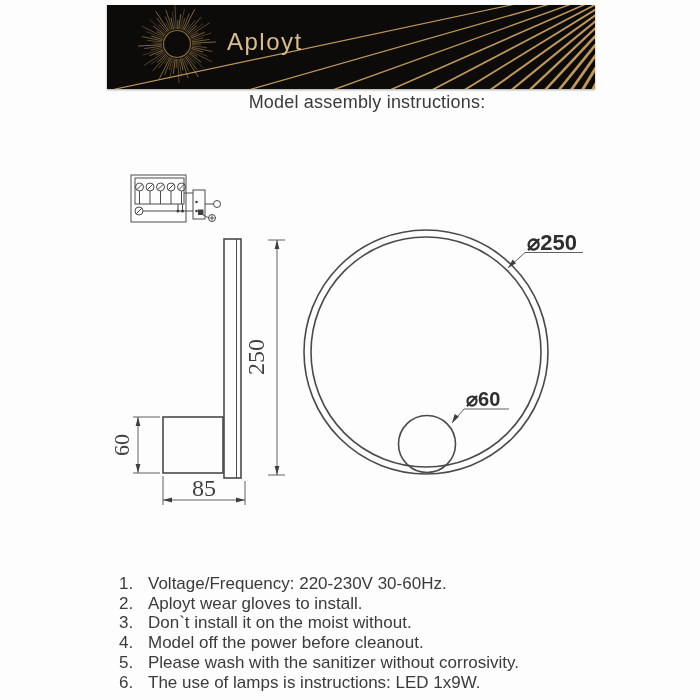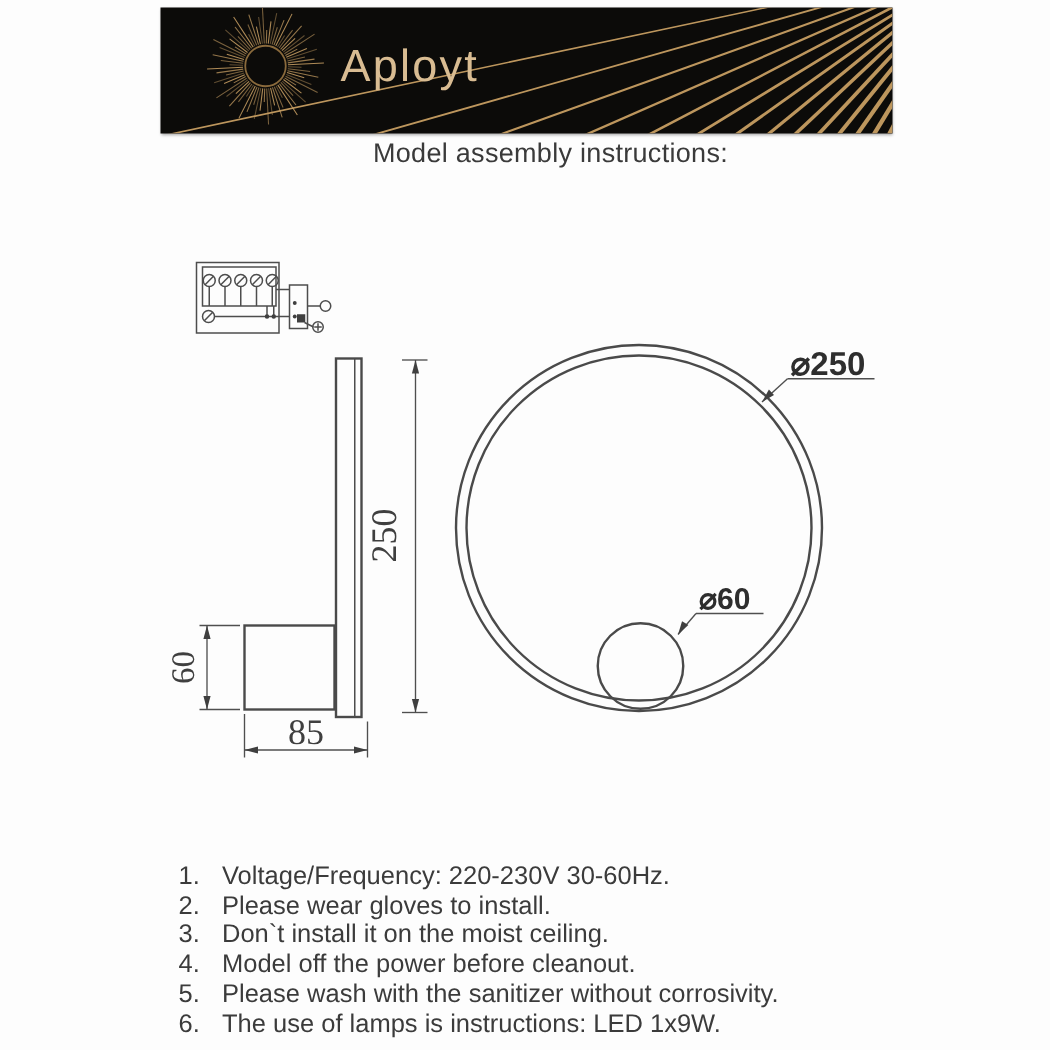--- a/index.html
+++ b/index.html
@@ -3,21 +3,21 @@
 <meta charset="utf-8">
 <style>
   html,body{margin:0;padding:0;background:#ffffff;}
   body{width:700px;height:700px;font-family:"Liberation Sans",sans-serif;}
   .page{position:relative;width:700px;height:700px;background:#fdfdfd;overflow:hidden;}
 
   
   .banner{position:absolute;left:107px;top:5px;width:488px;height:84px;
           background:#0c0b09;overflow:hidden;box-shadow:0 1px 2px rgba(0,0,0,.35);}
   .banner svg{position:absolute;left:0;top:0;}
-  .wordmark{position:absolute;left:120px;top:23px;color:#d9bc92;font-size:30px;
+  .wordmark{position:absolute;left:120px;top:23px;color:#d9bc92;font-size:24px;
             letter-spacing:1.5px;font-weight:normal;}
 
   
   .title-block{position:absolute;left:0;top:93px;width:700px;text-align:center;
                color:#3a3a3a;font-size:18px;line-height:19.5px;letter-spacing:.2px;margin-left:17px;}
 
   
   .drawing{position:absolute;left:100px;top:160px;}
   .drawing .thin{stroke:#4d4d4d;stroke-width:1;fill:none;}
   .drawing .med{stroke:#4a4a4a;stroke-width:1.6;fill:none;}
@@ -237,24 +237,24 @@
         <polygon class="arr" points="352,263 358.9,256.7 354.7,254.1"></polygon>
       </g>
     </g>
   </svg>
 
   <ol class="instructions">
     <li>
         <span>Voltage/Frequency: 220-230V 30-60Hz.</span>
       </li>
     <li>
-        <span>Please wear gloves to install.</span>
-      </li>
-    <li>
-        <span>Don`t install it on the moist ceiling.</span>
+        <span>Aployt wear gloves to install.</span>
+      </li>
+    <li>
+        <span>Don`t install it on the moist without.</span>
       </li>
     <li>
         <span>Model off the power before cleanout.</span>
       </li>
     <li>
         <span>Please wash with the sanitizer without corrosivity.</span>
       </li>
     <li>
         <span>The use of lamps is instructions: LED 1x9W.</span>
       </li>

